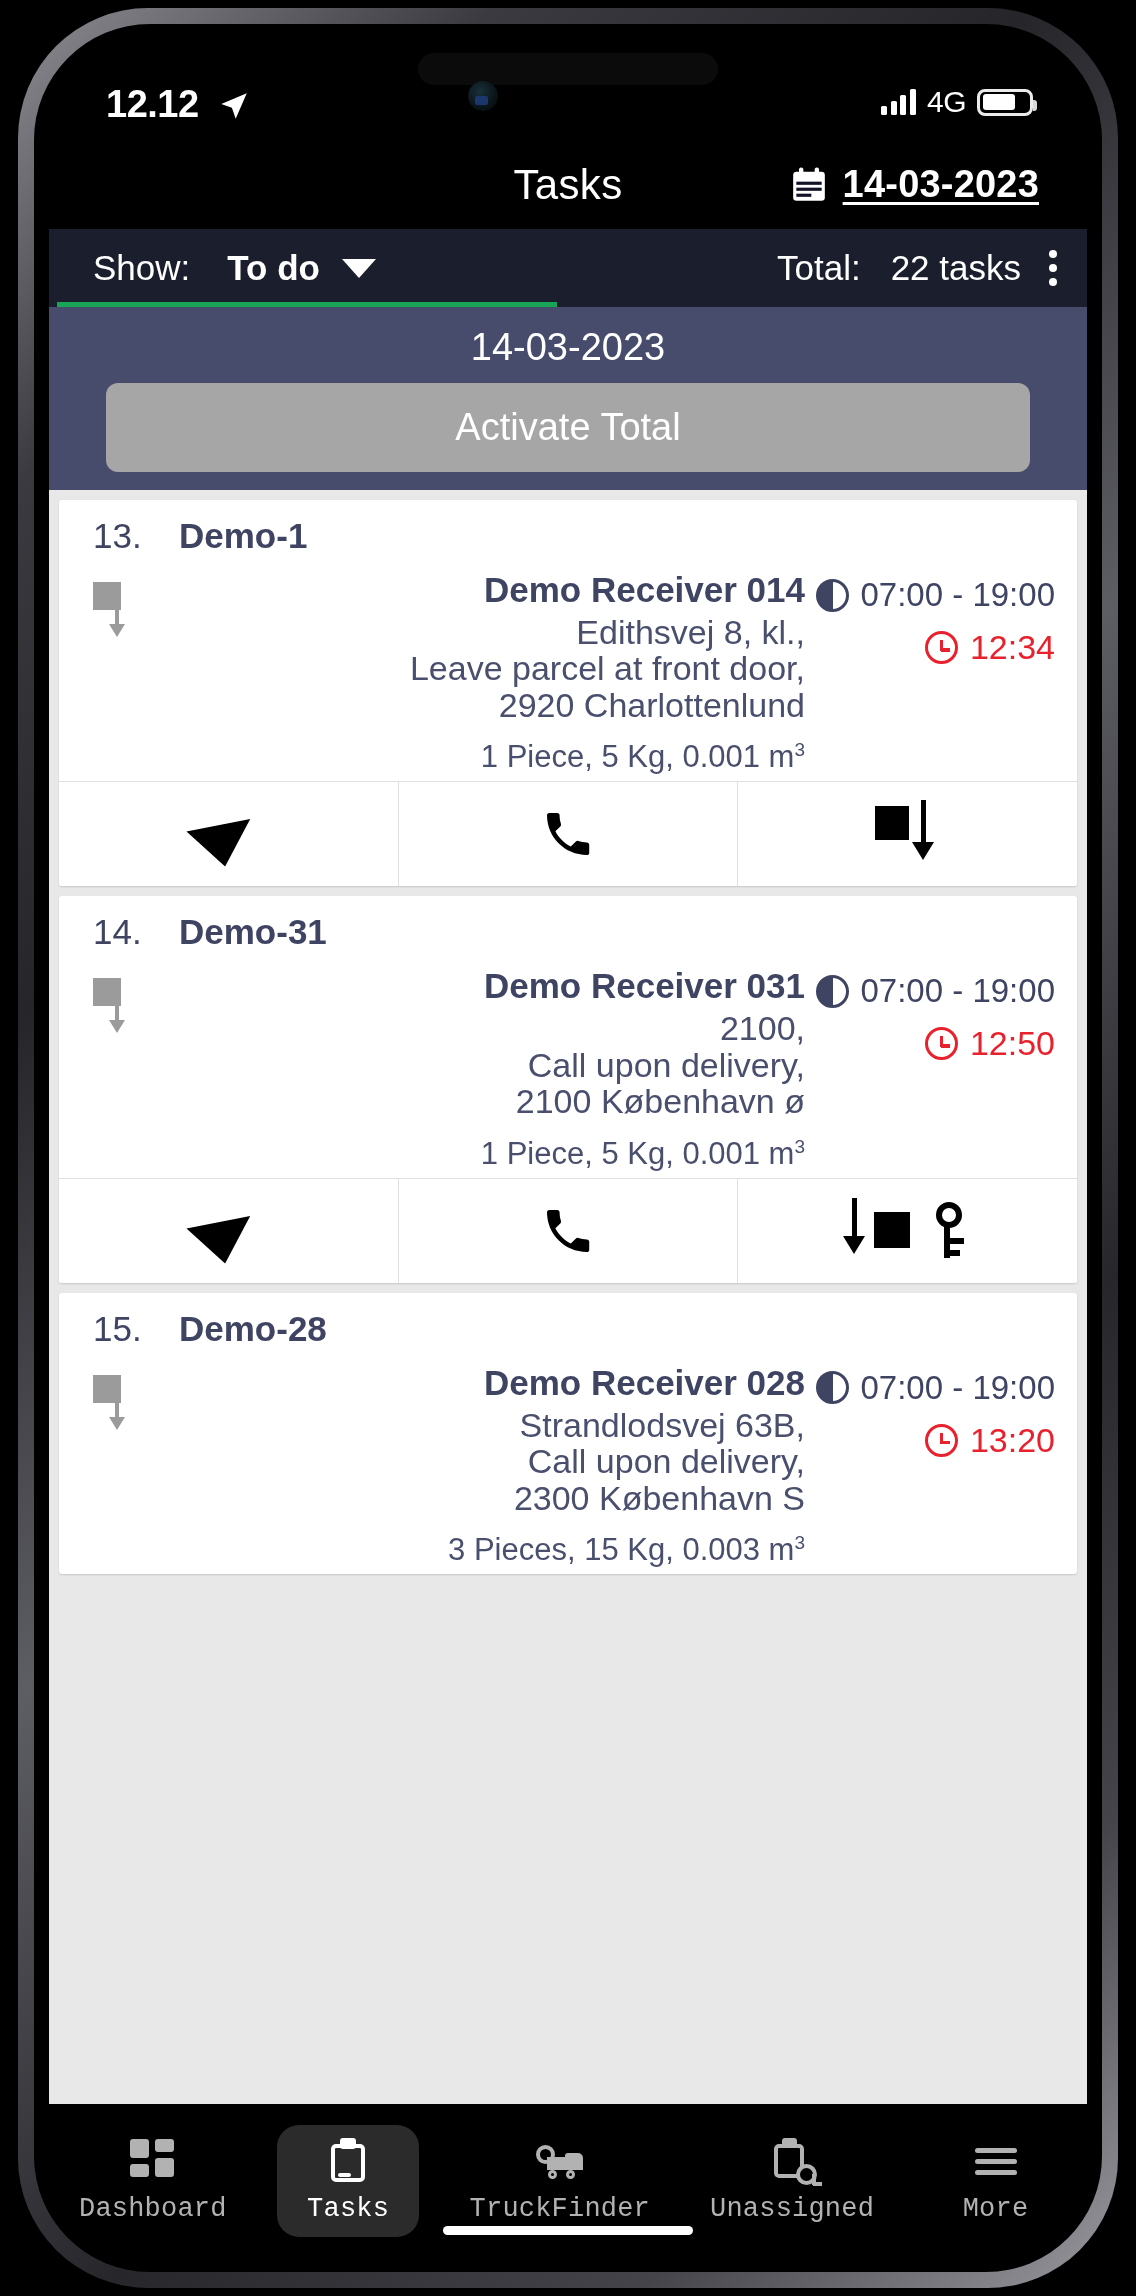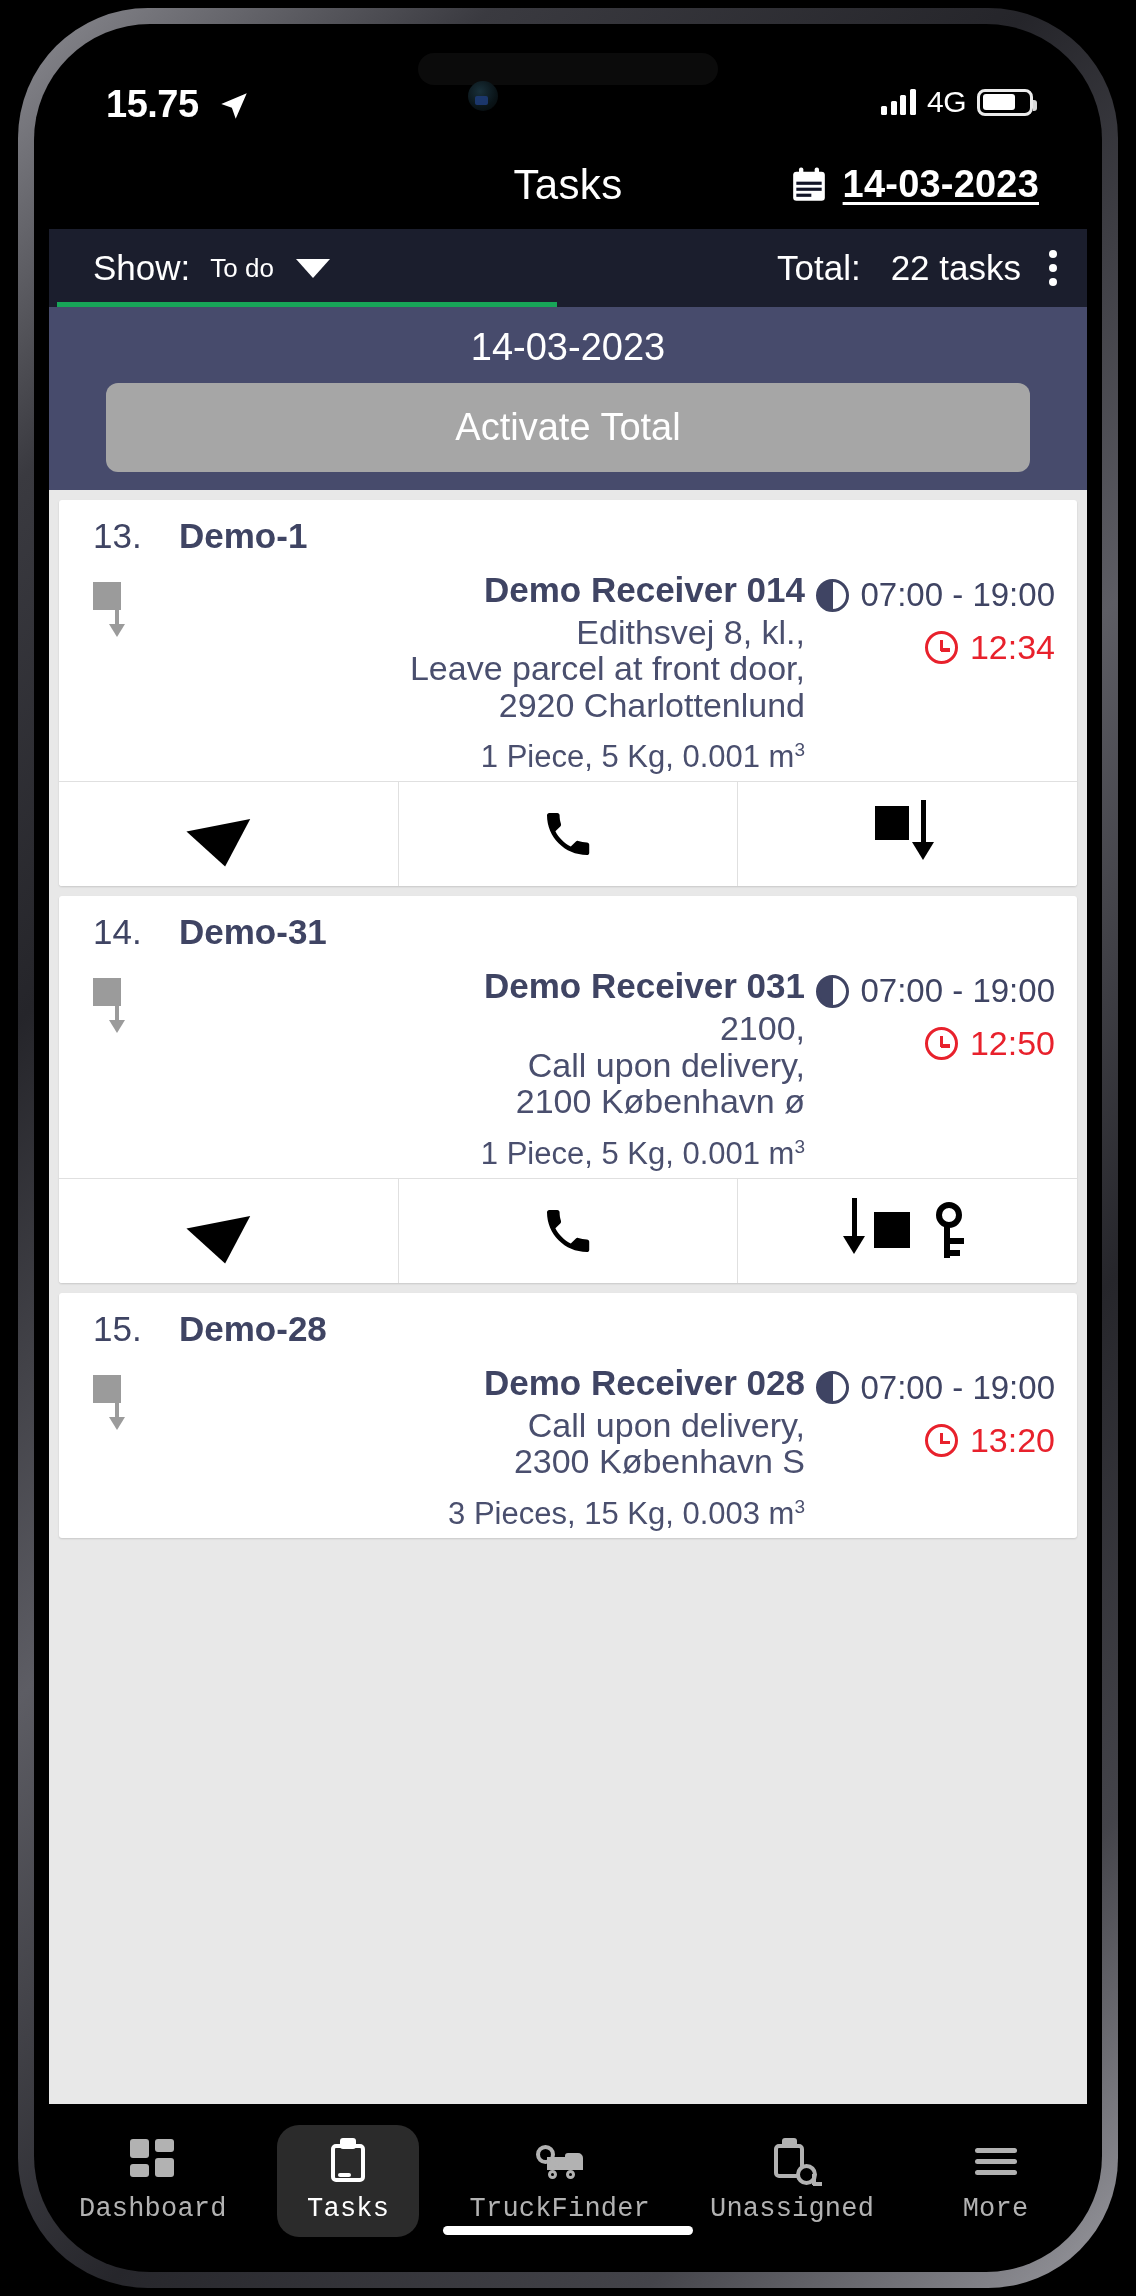--- a/index.html
+++ b/index.html
@@ -44,21 +44,21 @@
   .date-btn { position:absolute; right:48px; top:16px; display:flex; align-items:center; gap:14px; }
   .date-txt { font-size:38px; font-weight:600; text-decoration:underline;
     text-underline-offset:5px; letter-spacing:.2px; }
 
   
   .filterbar { position:absolute; top:190px; left:0; right:0; height:78px; background:#1b1e2d;
     display:flex; align-items:center; color:#fff; }
   .filterbar::after { content:""; position:absolute; left:8px; bottom:0; width:500px; height:5px;
     background:#18a558; }
   .fb-show-lbl { margin-left:44px; font-size:35px; font-weight:400; }
-  .fb-show-val { margin-left:20px; font-size:26px; font-weight:normal; }
+  .fb-show-val { margin-left:37px; font-size:35px; font-weight:bold; }
   .caret { width:0; height:0; border-left:17px solid transparent; border-right:17px solid transparent;
     border-top:19px solid #fff; margin-left:22px; }
   .fb-total-lbl { margin-left:auto; font-size:35px; }
   .fb-total-val { margin-left:30px; font-size:35px; }
   .kebab { margin-left:28px; margin-right:30px; display:flex; flex-direction:column; gap:6px; }
   .kebab i { width:8px; height:8px; border-radius:50%; background:#fff; display:block; }
 
   
   .content { position:absolute; top:268px; left:0; right:0; bottom:153px; background:#e8e8e8;
     overflow:hidden; }
@@ -171,21 +171,21 @@
 </head>
 <body>
 
 <div class="device">
 <div class="bezel">
 <div class="screen">
 
   <div class="statusbar">
     <div class="notch"></div>
     <div class="camera"></div>
-    <div class="sb-time">15.75</div>
+    <div class="sb-time">12.12</div>
     <svg class="sb-loc" width="34" height="34" viewBox="0 0 24 24">
       <path d="M21 3L3 10.5l7.5 2.8L13.2 21z" fill="#fff"></path>
     </svg>
     <div class="sb-right">
       <div class="bars">
               <i></i>
               <i></i>
               <i></i>
               <i></i>
             </div>
@@ -343,20 +343,21 @@
       <div class="card-main">
         <div class="stopicon">
           <div class="sq"></div>
                 <div class="arw">
                   <div class="stem"></div>
                   <div class="head"></div>
                 </div>
         </div>
         <div class="addr">
           <div class="recv">Demo Receiver 028</div>
+          <div class="aline">Strandlodsvej 63B,</div>
           <div class="aline">Call upon delivery,</div>
           <div class="aline">2300 København S</div>
           <div class="pieces"><span>3 Pieces, 15 Kg, 0.003 m</span><sup>3</sup></div>
         </div>
         <div class="times">
           <div class="win">
                   <span class="clk half"></span>
                   <span>07:00 - 19:00</span>
                 </div>
           <div class="eta">

